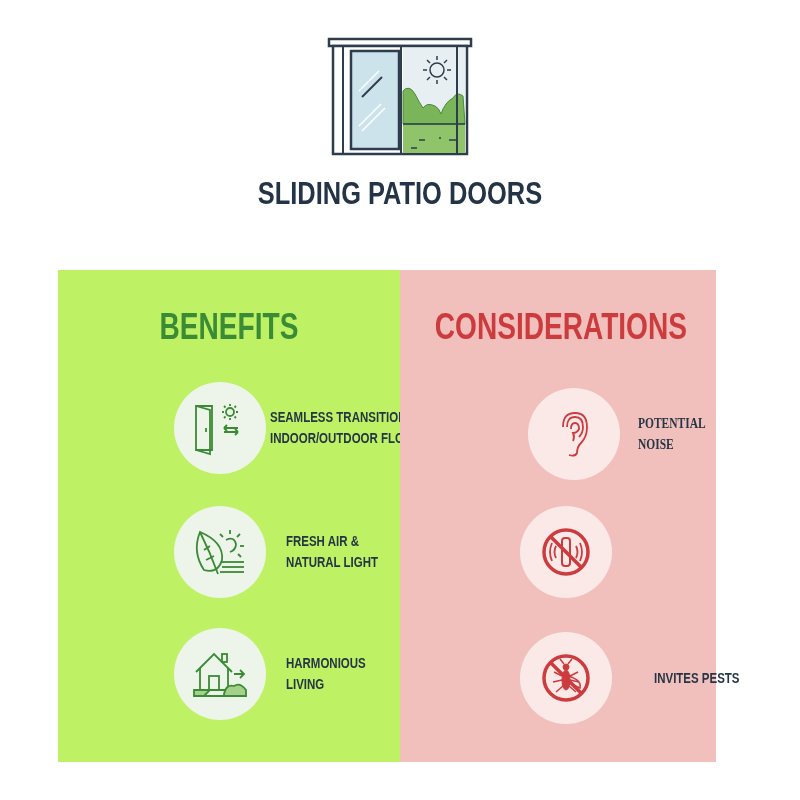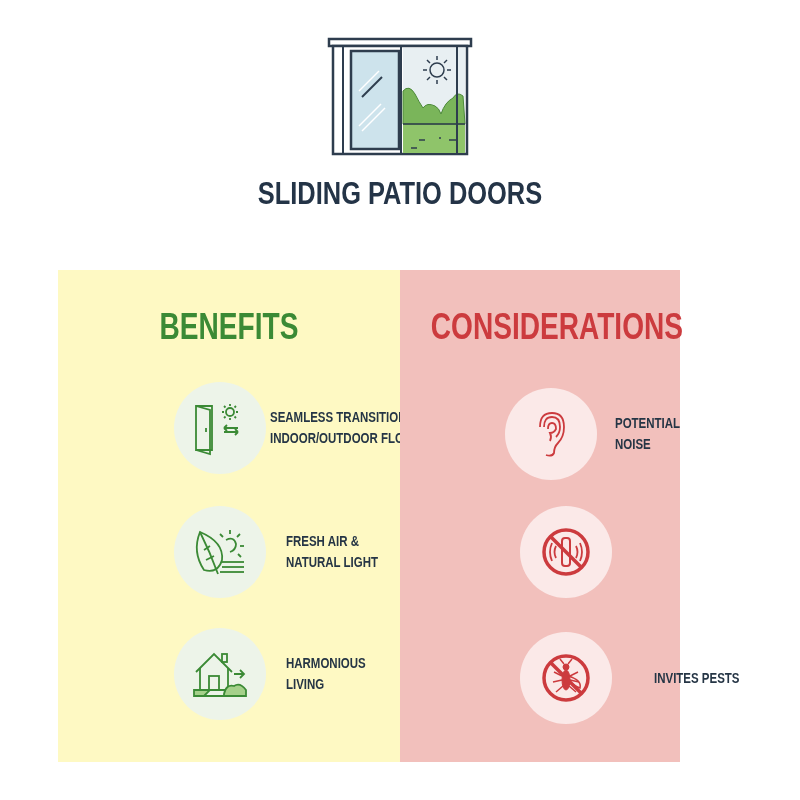--- a/index.html
+++ b/index.html
@@ -1,21 +1,21 @@
 <!DOCTYPE html>
 <html><head>
 <meta charset="utf-8">
 <style>
   html,body{margin:0;padding:0;}
   body{width:800px;height:800px;background:#ffffff;position:relative;overflow:hidden;font-family:"Liberation Sans",sans-serif;}
   .hero{position:absolute;left:327px;top:36px;width:146px;height:120px;}
   .title{position:absolute;left:0;top:176px;width:800px;text-align:center;font-family:"Liberation Sans",sans-serif;font-weight:bold;font-size:31px;color:#243447;letter-spacing:0px;transform:scaleX(0.82);transform-origin:center;}
   .panel{position:absolute;top:270px;height:492px;}
-  .panel.green{left:58px;width:342px;background:#fef9c3;}
-  .panel.red{left:400px;width:280px;background:#f2c0bc;}
+  .panel.green{left:58px;width:342px;background:#bef264;}
+  .panel.red{left:400px;width:316px;background:#f2c0bc;}
   .heading{position:absolute;top:36px;left:0;width:100%;text-align:center;font-weight:bold;font-size:36px;transform:scaleX(0.78);transform-origin:center;}
   .green .heading{color:#3b8a35;}
   .red .heading{color:#cc3b3e;}
   .item{position:absolute;display:flex;align-items:center;}
   .circle{width:92px;height:92px;border-radius:50%;display:flex;align-items:center;justify-content:center;flex-shrink:0;}
   .green .circle{background:#edf4e9;}
   .red .circle{background:#fbe9e8;}
   .label{font-weight:bold;font-size:14px;color:#253545;line-height:21px;transform:scaleX(0.82);transform-origin:left center;white-space:nowrap;}
 </style>
 </head>
@@ -127,21 +127,21 @@
     <div class="label" style="margin-left:20px;">
       <div>FRESH AIR &amp;</div>
       <div>NATURAL LIGHT</div>
     </div>
   </div>
 </div>
 
 <div class="panel red">
   <div class="heading">CONSIDERATIONS</div>
 
-  <div class="item" style="left:105px;top:118px;">
+  <div class="item" style="left:128px;top:118px;font-family:Liberation Serif, serif;">
     <div class="circle">
       <svg width="50" height="50" viewBox="0 0 50 50" fill="none" stroke="#cc3b3e" stroke-width="1.8">
         <path d="M14 18 Q14 4 26 4 Q38 4 38 18 Q38 28 32 34 Q28 38 28 44 Q26 48 20 46"></path>
         <path d="M18 18 Q18 8 26 8 Q34 8 34 18 Q34 24 30 28"></path>
         <path d="M22 20 Q22 14 26 14 Q30 14 30 20 Q28 24 24 24 Q26 28 24 32"></path>
       </svg>
     </div>
     <div class="label" style="margin-left:18px;">
       <div>POTENTIAL</div>
       <div>NOISE</div>

